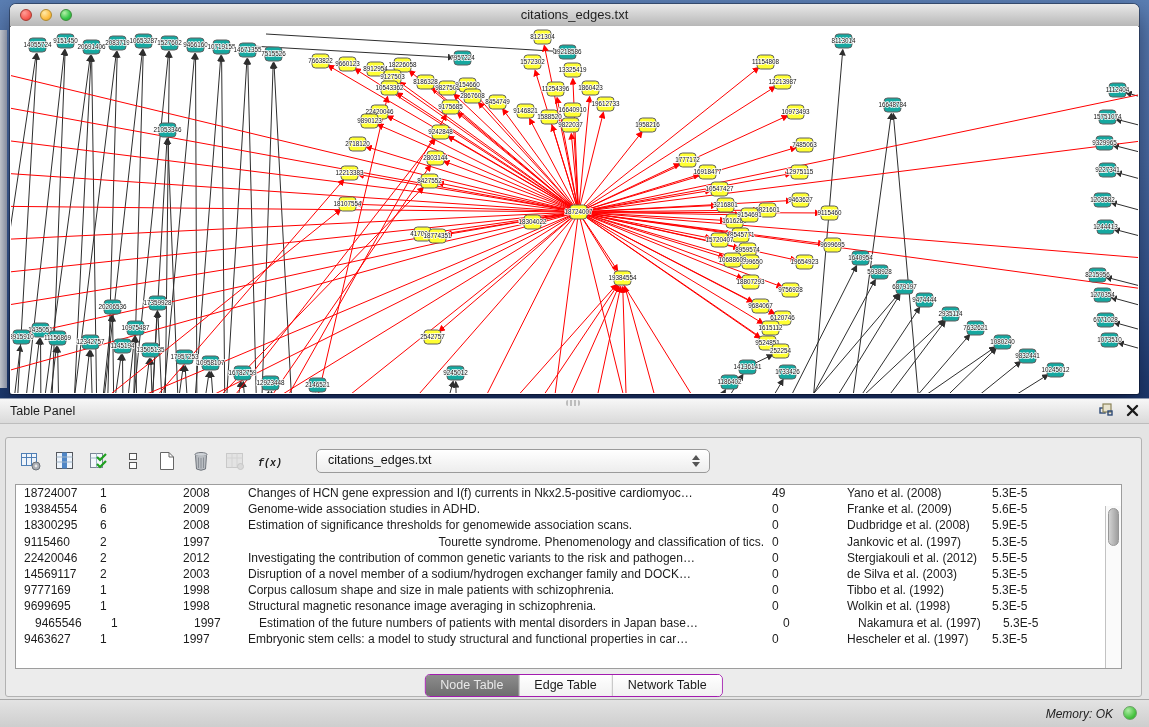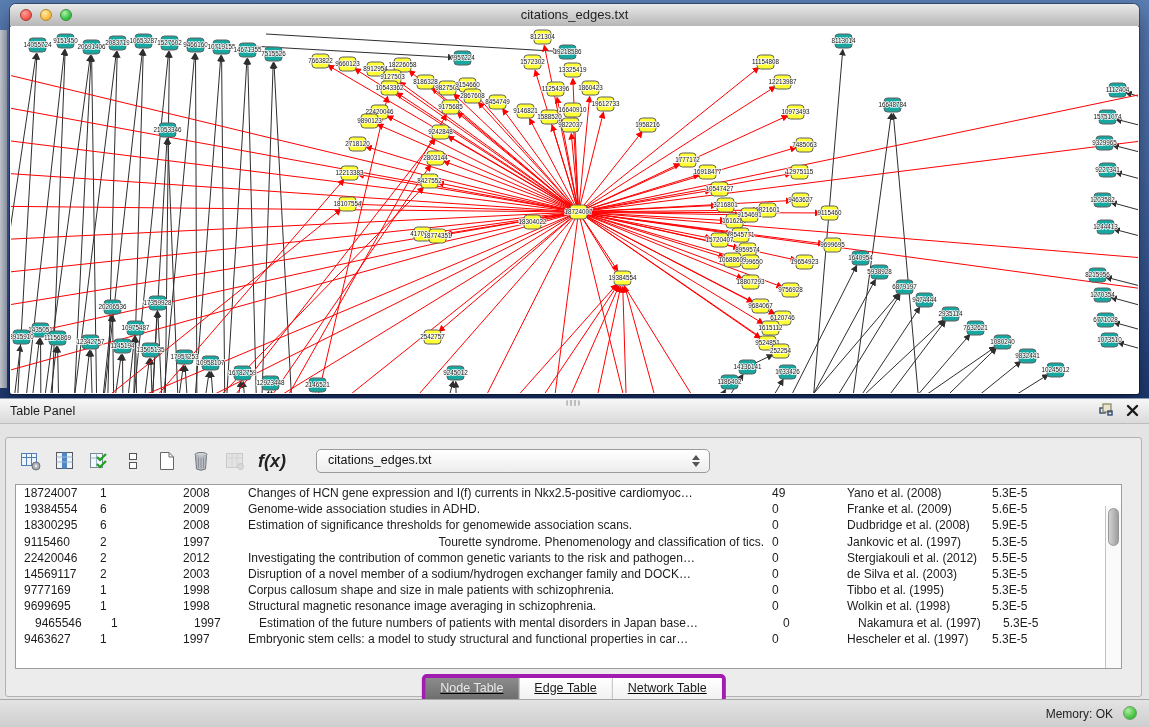--- a/index.html
+++ b/index.html
@@ -28,21 +28,21 @@
   .panel-title{position:absolute;left:10px;top:5px;font-size:12.5px;color:#1b1b1b;}
   .panel-icons{position:absolute;right:10px;top:3px;display:flex;gap:12px;align-items:center;}
   .grip{position:absolute;left:566px;top:1px;width:14px;height:6px;
     background:repeating-linear-gradient(90deg,#bdbdbd 0 2px,#efefef 2px 4px);border-radius:2px;}
   .group-box{position:absolute;left:5px;top:39px;width:1137px;height:260px;border:1px solid #b2b2b2;
     border-radius:3px;background:#ececec;box-sizing:border-box;}
   
   .toolbar{position:absolute;left:12px;top:9px;height:28px;display:flex;align-items:center;}
   .tbtn{width:26px;height:26px;margin-right:8px;border:0;background:transparent;padding:2px;cursor:default;}
   .tbtn.dim{opacity:.45;}
-  .fx{font-family:Liberation Sans, sans-serif;font-style:italic;font-weight:bold;font-size:18px;color:#222;}
+  .fx{font-family:Liberation Mono, monospace;font-style:italic;font-weight:bold;font-size:10px;color:#222;}
   .combo{position:relative;margin-left:26px;width:392px;height:22px;border:1px solid #9a9a9a;border-radius:5px;
     background:linear-gradient(#ffffff,#ededed);box-shadow:inset 0 1px 1px rgba(255,255,255,.8);}
   .combo-text{position:absolute;left:11px;top:3px;font-size:12.5px;color:#111;}
   .stepper{position:absolute;right:9px;top:4px;width:9px;height:14px;}
   .stepper .up{position:absolute;left:1px;top:1px;width:0;height:0;border-left:4px solid transparent;border-right:4px solid transparent;border-bottom:5px solid #555;}
   .stepper .dn{position:absolute;left:1px;bottom:1px;width:0;height:0;border-left:4px solid transparent;border-right:4px solid transparent;border-top:5px solid #555;}
   
   .data-table{position:absolute;left:9px;top:46px;width:1107px;height:185px;background:#fff;
     border:1px solid #9d9d9d;box-sizing:border-box;overflow:hidden;}
   .thead{display:flex;height:21px;border-bottom:1px solid #8b8b8b;background:#d9d9d9;}
@@ -51,28 +51,28 @@
   .th.hl{background:#cde1f0;border-right-color:#9db3c7;}
   .sort-glyph{font-size:10px;color:#23506e;margin-right:3px;}
   .tr{display:flex;height:16.2px;}
   .td{box-sizing:border-box;padding-left:8px;font-size:12px;line-height:16.2px;color:#1c1c1c;
     white-space:nowrap;overflow:hidden;flex:0 0 auto;}
   .vscroll{position:absolute;right:0;top:21px;bottom:0;width:15px;border-left:1px solid #c2c2c2;background:#fafafa;}
   .vthumb{position:absolute;left:2px;right:2px;top:2px;height:36px;border-radius:6px;
     background:linear-gradient(90deg,#d2d2d2,#9e9e9e);border:1px solid #979797;}
   
   .tabs{position:absolute;left:50%;transform:translateX(-50%);top:236px;height:21px;display:flex;
-    border:4px solid #a21caf;border-radius:5px;overflow:hidden;background:#fdfdfd;text-decoration:underline;}
+    border:1px solid #a21caf;border-radius:5px;overflow:hidden;background:#fdfdfd;}
   .tab{padding:0 15px;font-size:12.5px;line-height:21px;color:#1c1c1c;border-right:1px solid #b4b4b4;
     background:linear-gradient(#ffffff,#f1f1f1);}
   .tab:last-child{border-right:0;}
   .tab.active{background:linear-gradient(#8c8c8c,#6e6e6e);color:#e8e8e8;}
   
   .statusbar{position:absolute;left:0;right:0;bottom:0;height:27px;
-    background:linear-gradient(#e3e3e3,#cecece);border-top:1px solid #a7a7a7;}
+    background:linear-gradient(#e3e3e3,#cecece);border-top:1px solid #a7a7a7;font-style:italic;}
   .memory{position:absolute;right:36px;top:7px;font-size:12px;color:#222;}
   .memdot{position:absolute;right:12px;top:6px;width:14px;height:14px;border-radius:50%;
     background:radial-gradient(circle at 35% 30%,#aeeca4,#44c23e 65%,#2da22e);border:1px solid #6aa065;box-sizing:border-box;}
 </style>
 </head>
 <body>
 
 <div class="desktop-top">
   <div class="left-sliver"></div>
 
@@ -893,21 +893,21 @@
             <div class="td" style="width: 75px;">0</div>
             <div class="td" style="width: 145px;">de Silva et al. (2003)</div>
             <div class="td" style="width: 124px;">5.3E-5</div>
           </div>
           <div class="tr">
             <div class="td" style="width: 76px;">9777169</div>
             <div class="td" style="width: 83px;">1</div>
             <div class="td" style="width: 65px;">1998</div>
             <div class="td" style="width: 524px;">Corpus callosum shape and size in male patients with schizophrenia.</div>
             <div class="td" style="width: 75px;">0</div>
-            <div class="td" style="width: 145px;">Tibbo et al. (1995)</div>
+            <div class="td" style="width: 145px;">Tibbo et al. (1992)</div>
             <div class="td" style="width: 124px;">5.3E-5</div>
           </div>
           <div class="tr">
             <div class="td" style="width: 76px;">9699695</div>
             <div class="td" style="width: 83px;">1</div>
             <div class="td" style="width: 65px;">1998</div>
             <div class="td" style="width: 524px;">Structural magnetic resonance image averaging in schizophrenia.</div>
             <div class="td" style="width: 75px;">0</div>
             <div class="td" style="width: 145px;">Wolkin et al. (1998)</div>
             <div class="td" style="width: 124px;">5.3E-5</div>

